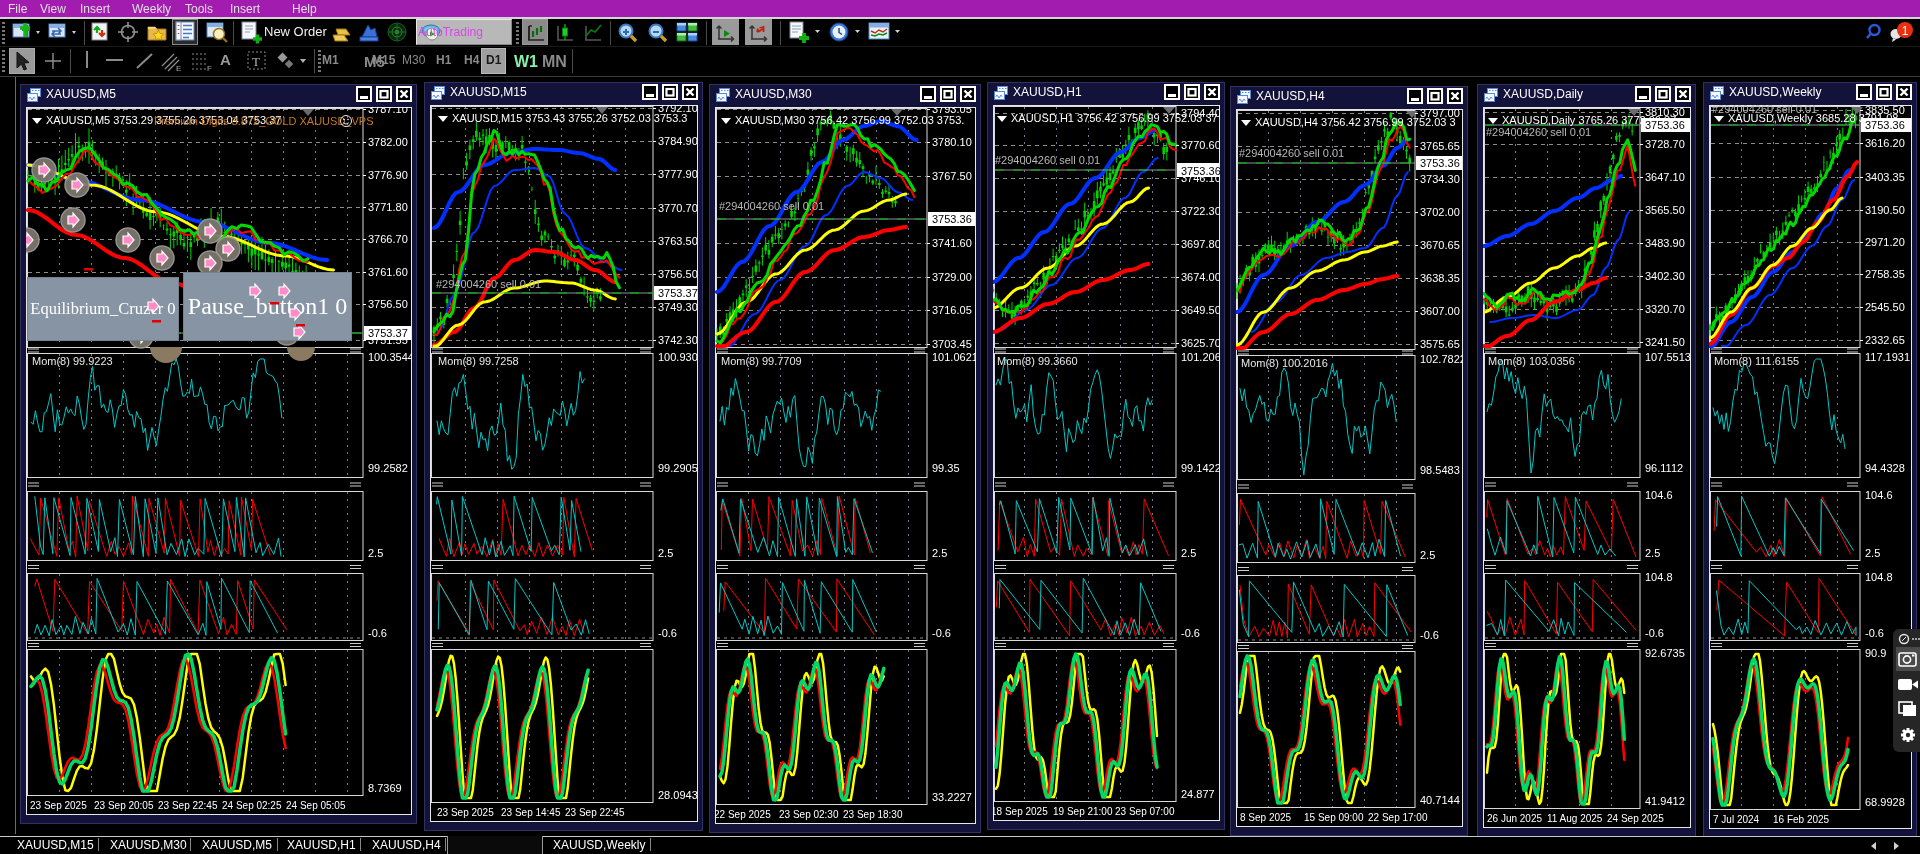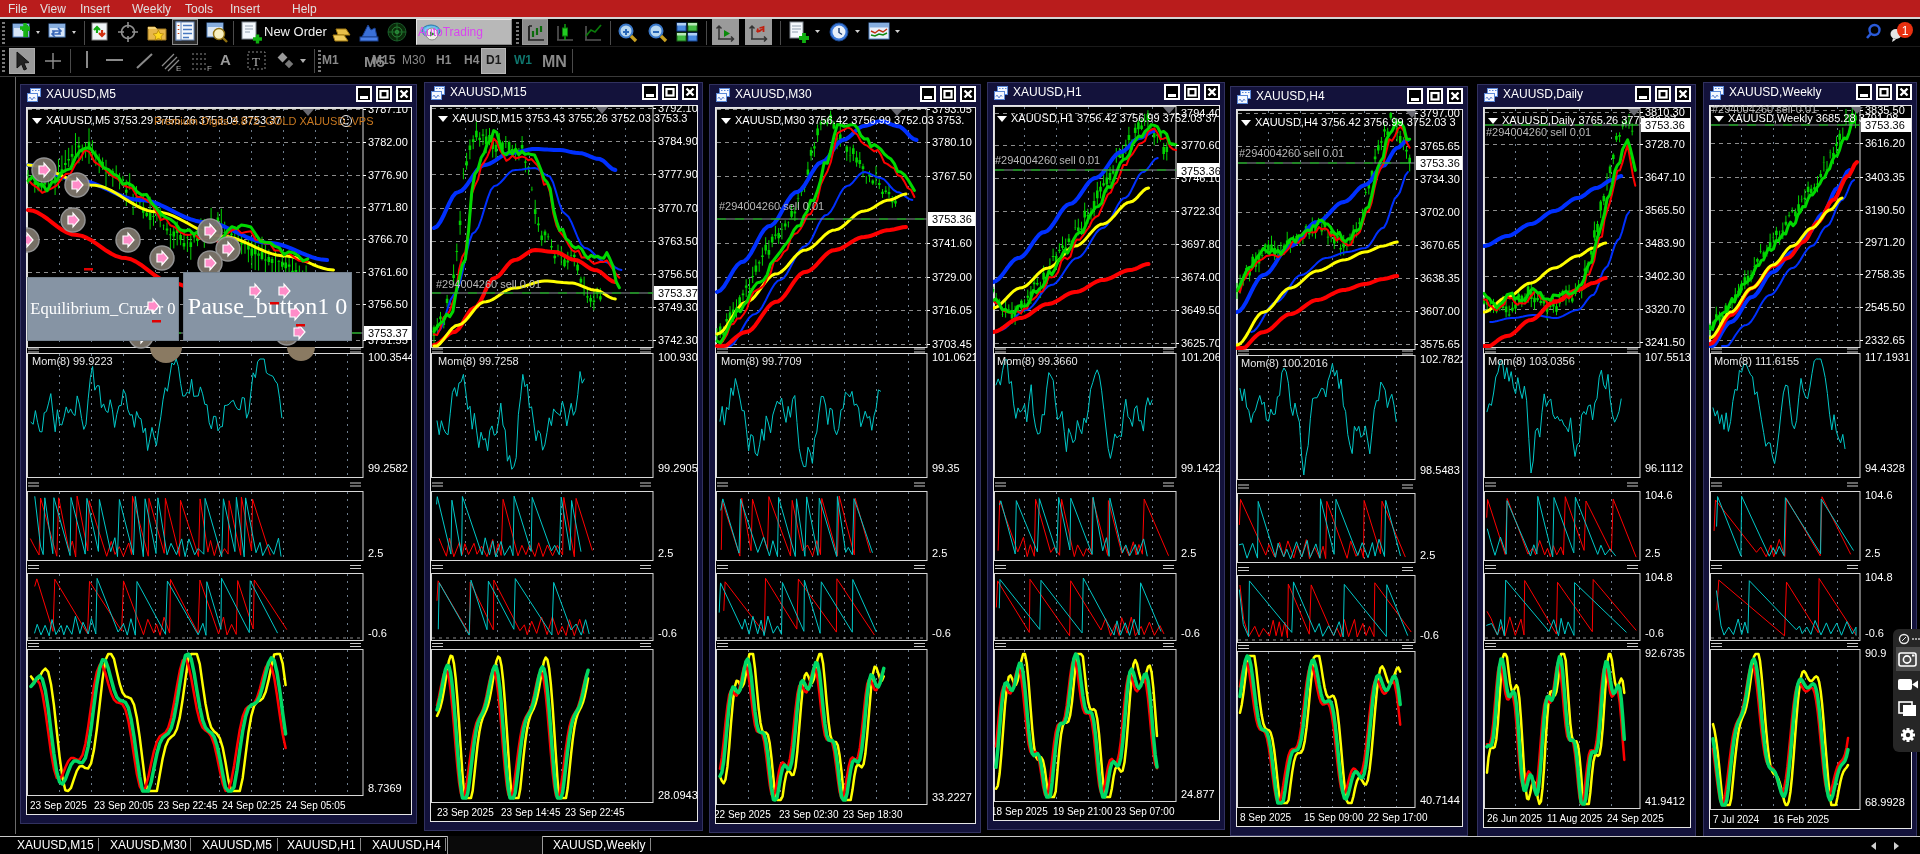--- a/index.html
+++ b/index.html
@@ -1,12 +1,12 @@
 <!DOCTYPE html>
-<html><head><meta charset="utf-8"><style>html,body{margin:0;padding:0;width:1920px;height:854px;background:#000;overflow:hidden;font-family:"Liberation Sans",sans-serif}*{box-sizing:border-box}.mb{position:absolute;top:0;left:0;width:1920px;height:17px;background:#b91c1c;color:#e0e0e0;font-size:12px}.mb span{position:absolute;top:2px}</style></head><body>
+<html><head><meta charset="utf-8"><style>html,body{margin:0;padding:0;width:1920px;height:854px;background:#000;overflow:hidden;font-family:"Liberation Sans",sans-serif}*{box-sizing:border-box}.mb{position:absolute;top:0;left:0;width:1920px;height:17px;background:#a21caf;color:#e0e0e0;font-size:12px}.mb span{position:absolute;top:2px}</style></head><body>
 <div class="mb">
     <span style="left:8px">File</span>
     <span style="left:40px">View</span>
     <span style="left:80px">Insert</span>
     <span style="left:132px">Weekly</span>
     <span style="left:185px">Tools</span>
     <span style="left:230px">Insert</span>
     <span style="left:292px">Help</span>
   </div>
 <div style="position:absolute;top:17px;left:0;width:1920px;height:2px;background:#d4d4d4"></div>
@@ -197,21 +197,21 @@
 <div style="position:absolute;left:314px;top:49px;width:1px;height:24px;background:#4a4a4a"></div>
 <div style="position:absolute;left:318px;top:50px;width:3px;height:22px;background:repeating-linear-gradient(to bottom,#777 0 2px,#000 2px 4px)"></div>
 <div style="position:absolute;left:322px;top:53px;color:#8a8a8a;font-size:12px;font-weight:bold">M1</div>
 <div style="position:absolute;left:364px;top:53px;color:#8a8a8a;font-size:15px;font-weight:bold">M5</div>
 <div style="position:absolute;left:372px;top:53px;color:#8a8a8a;font-size:12px;font-weight:bold">M15</div>
 <div style="position:absolute;left:402px;top:53px;color:#8a8a8a;font-size:12px;font-weight:normal">M30</div>
 <div style="position:absolute;left:436px;top:53px;color:#8a8a8a;font-size:12px;font-weight:bold">H1</div>
 <div style="position:absolute;left:464px;top:53px;color:#8a8a8a;font-size:12px;font-weight:bold">H4</div>
 <div style="position:absolute;left:481px;top:48px;width:25px;height:26px;border:1px solid #b8b8b8;background:#9e9e9e"></div>
 <div style="position:absolute;left:486px;top:53px;color:#1a1a1a;font-size:12px;font-weight:bold">D1</div>
-<div style="position:absolute;left:514px;top:53px;color:#0f766e;font-size:12px;font-weight:bold">W1</div>
+<div style="position:absolute;left:514px;top:53px;color:#86efac;font-size:16px;font-weight:bold">W1</div>
 <div style="position:absolute;left:542px;top:53px;color:#8a8a8a;font-size:16px;font-weight:bold">MN</div>
 <div style="position:absolute;left:572px;top:49px;width:1px;height:24px;background:#4a4a4a"></div>
 <div style="position:absolute;left:15px;top:76px;width:1px;height:758px;background:#6a6a6a"></div>
 <div style="position:absolute;left:0px;top:76px;width:1920px;height:1px;background:#3a3a3a"></div>
 <div style="position:absolute;left:20px;top:84px;width:397px;height:740px;background:#13123b;border:1px solid #31315f;box-sizing:border-box"></div>
 <div style="position:absolute;left:27px;top:88px;width:15px;height:14px"><svg width="15" height="14">
       <rect x="3.5" y="0.5" width="10" height="8" fill="#f4f8ff" stroke="#5a88d8"></rect>
       <path d="M5 2.5 h1.5 M8 2.5 h1.5 M11 2.5 h1.5" stroke="#5a88d8"></path>
       <rect x="0.5" y="5.5" width="10" height="8" fill="#f4f8ff" stroke="#5a88d8"></rect>
       <path d="M2 10.5 q1 -2.5 2 0 q1 2.5 2 0 q1 -2.5 2 0" stroke="#3a68c8" fill="none"></path>

